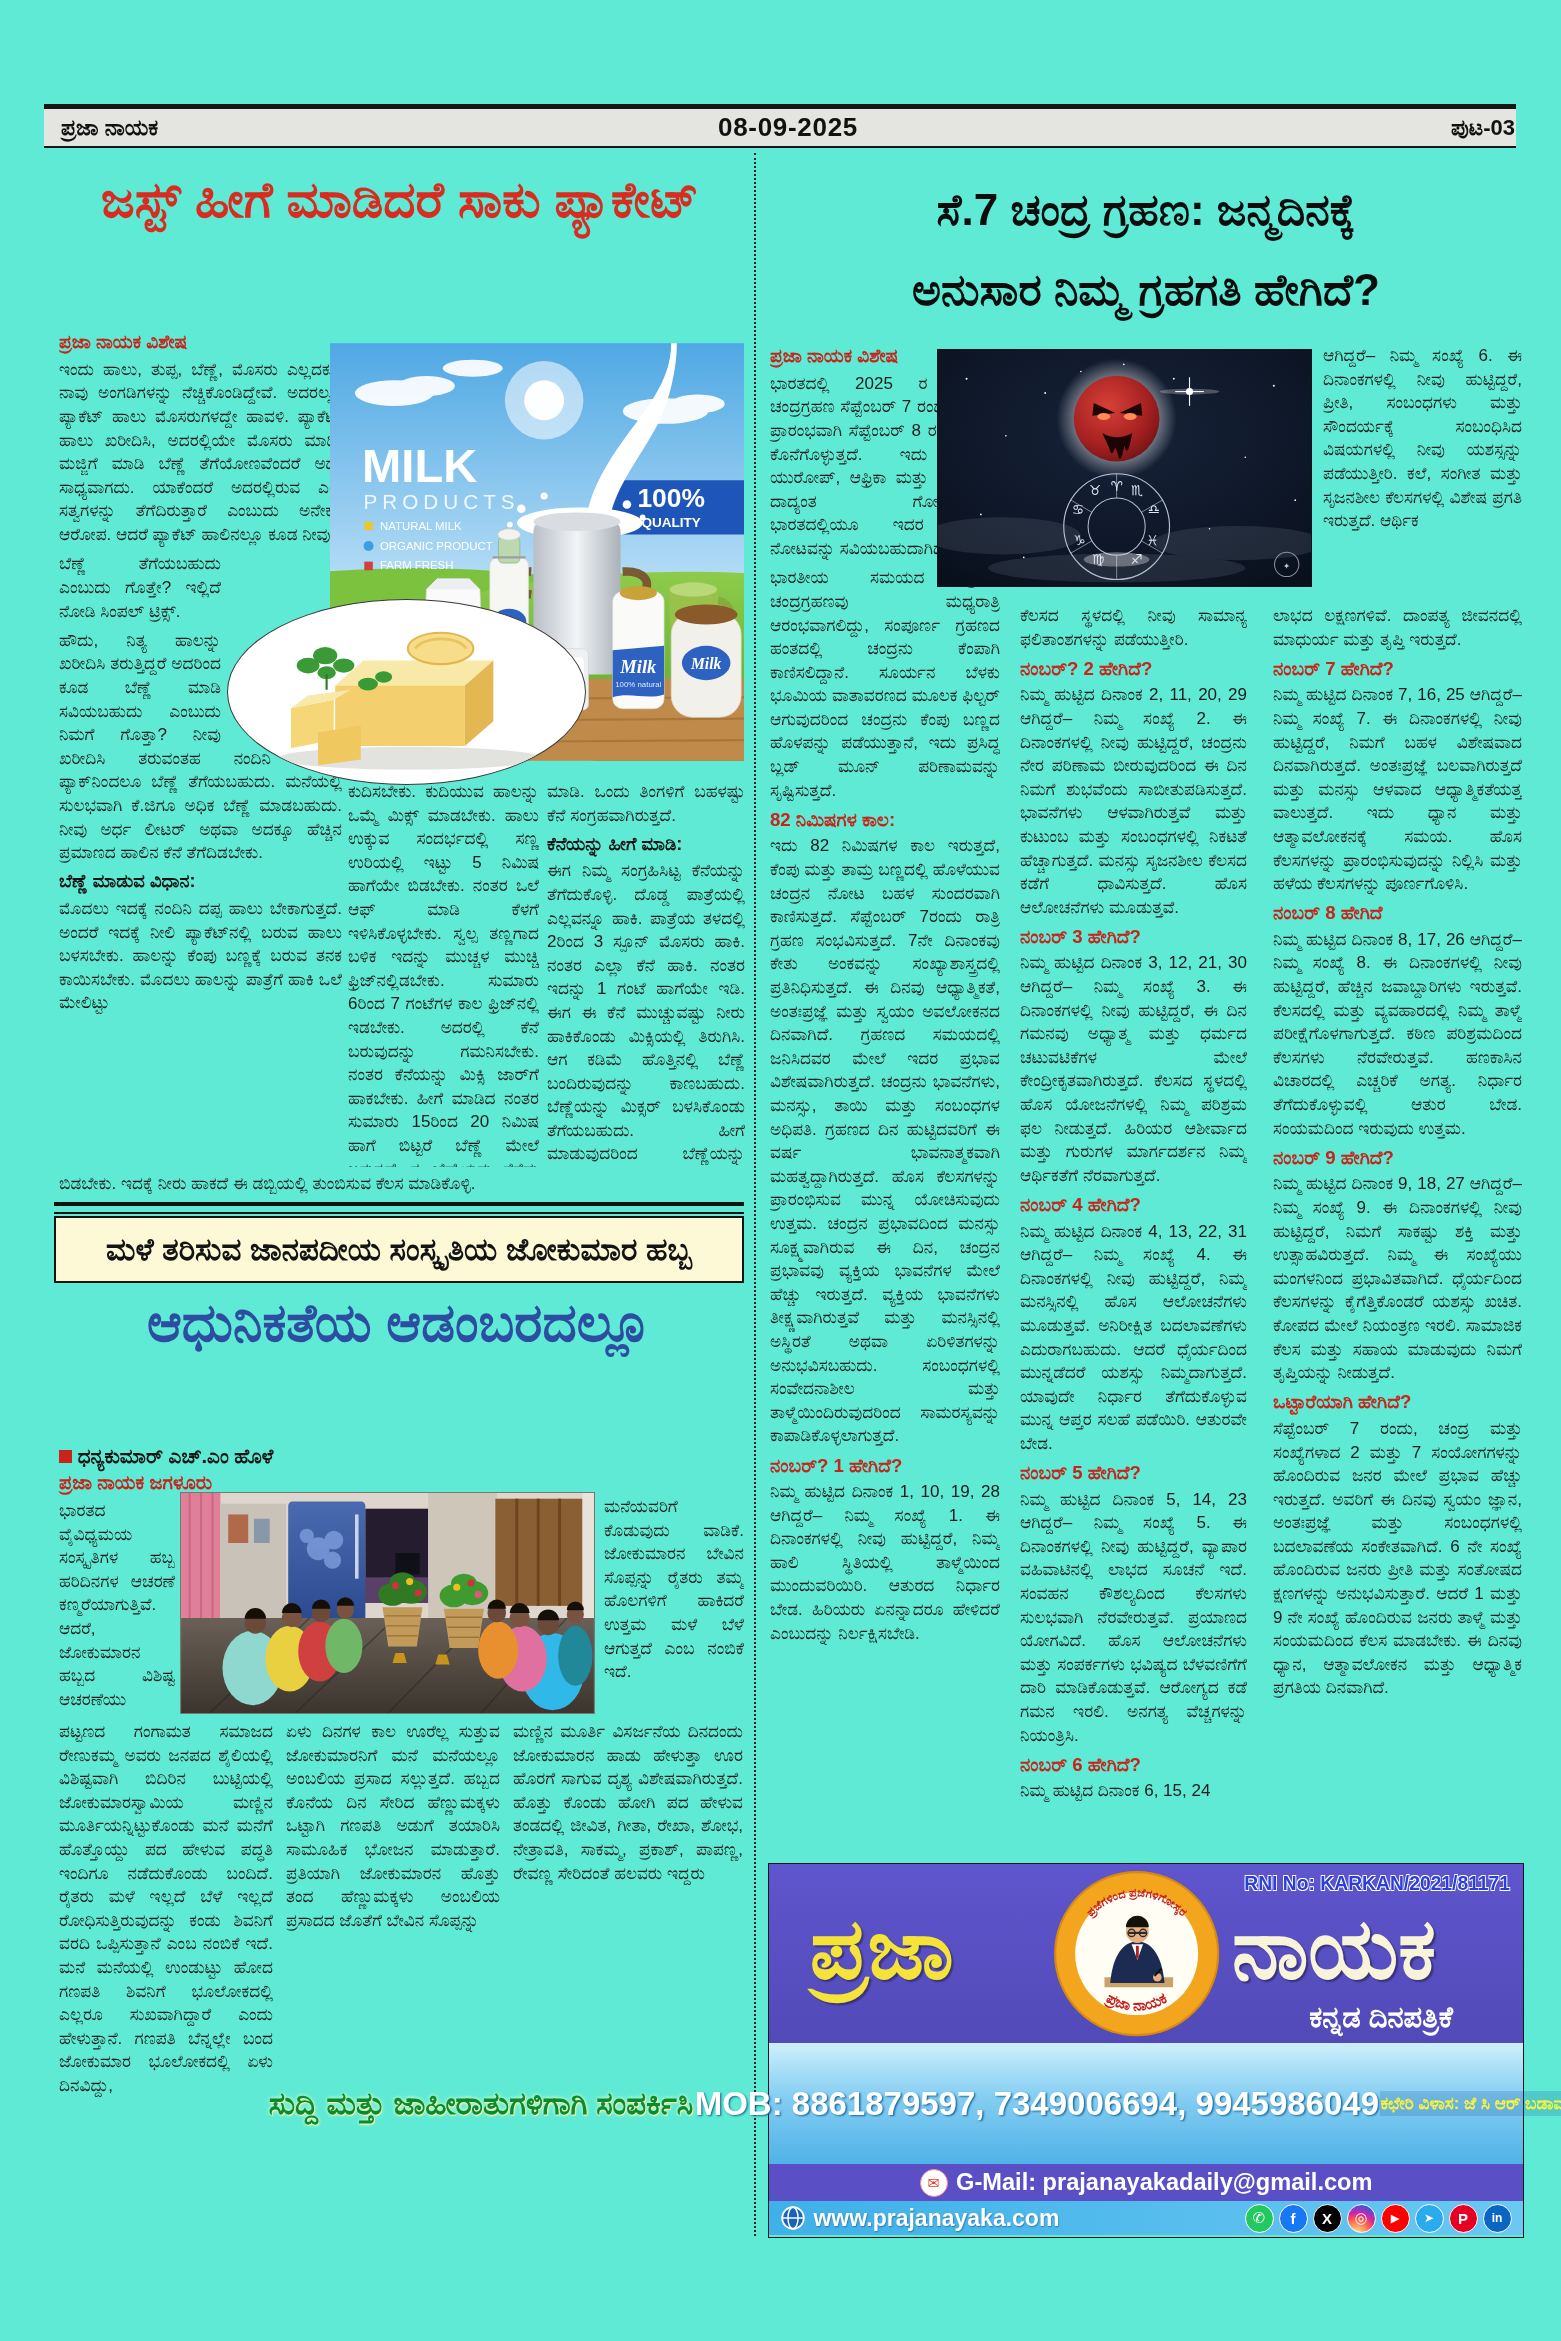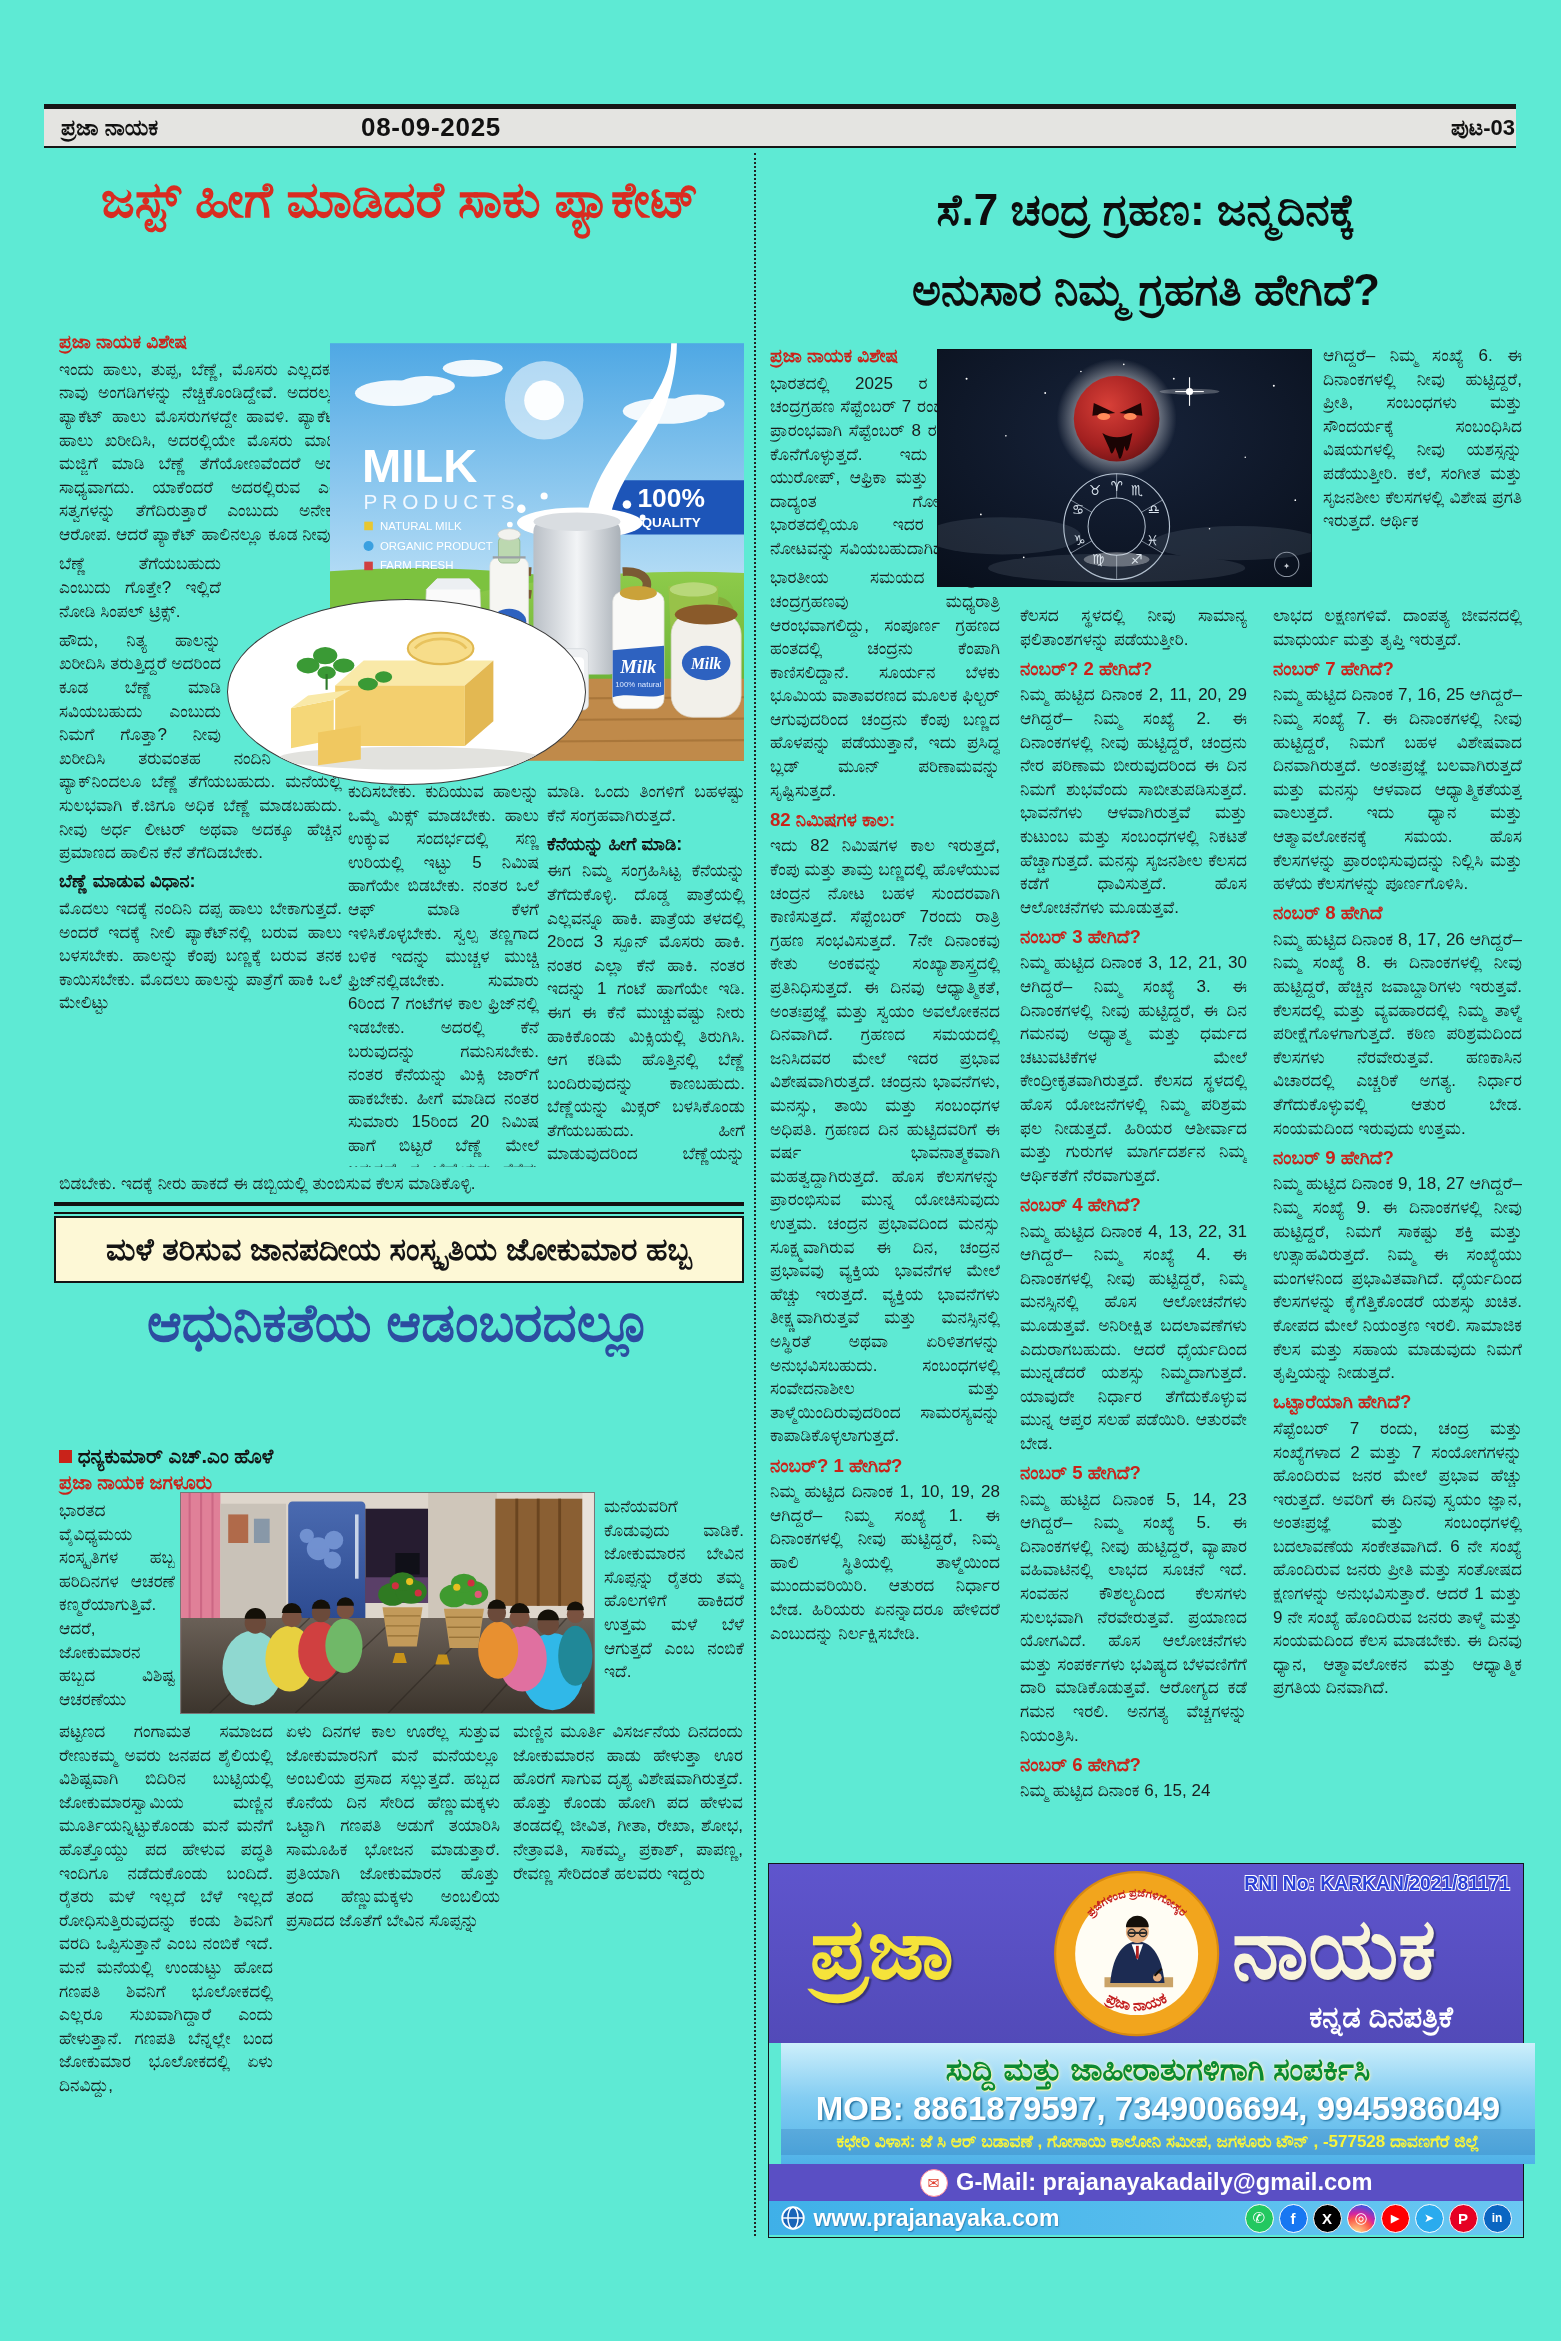--- a/index.html
+++ b/index.html
@@ -2,21 +2,21 @@
 <html style="font-size:11.4px"><head>
 <meta charset="utf-8">
 <style>
   html,body{margin:0;padding:0;background:#f2f2f0;}
   #page{position:relative;width:1561px;height:2342px;background:#5eead4;font-family:"Liberation Sans","DejaVu Sans",sans-serif;overflow:hidden;}
 
   
   #masthead{position:absolute;left:44px;top:104px;width:1472px;height:37px;background:#e4e4e1;
     border-top:5px solid #161616;border-bottom:2.1px solid #161616;display:flex;align-items:center;}
   #masthead .m-left{font-size:22px;font-weight:bold;color:#111;padding-left:17px;width:300px;}
-  #masthead .m-date{font-size:26px;font-weight:bold;color:#111;flex:1;letter-spacing:0.7px;}
+  #masthead .m-date{font-size:26px;font-weight:bold;color:#111;flex:1;text-align:center;letter-spacing:0.7px;}
   #masthead .m-page{font-size:22px;font-weight:bold;color:#111;width:300px;text-align:right;padding-right:1px;}
 
   
   .hl-line{white-space:nowrap;text-align:center;font-weight:800;}
   #milk-headline{position:absolute;left:54px;top:163px;width:692px;}
   #milk-headline .hl-line{font-size:50px;line-height:74px;color:#d92c21;}
   #eclipse-headline{position:absolute;left:770px;top:170px;width:752px;}
   #eclipse-headline .hl-line{font-size:44px;line-height:80px;color:#0d0d0d;}
 
   
@@ -52,22 +52,22 @@
 
   
   #ad{position:absolute;left:768px;top:1863px;width:754px;height:373px;border:1.4px solid #15151a;}
   #ad .ad-purple{position:absolute;left:0;top:0;width:100%;height:179px;background:linear-gradient(180deg,#5f55cd,#524ab8);}
   #ad .rni{position:absolute;right:13px;top:8.6px;font-size:19.3px;font-weight:800;color:#2a3fd6;
     text-shadow:-0.7px -0.7px 0 #fff,0.7px -0.7px 0 #fff,-0.7px 0.7px 0 #fff,0.7px 0.7px 0 #fff;}
   #ad .brand-left{position:absolute;left:41px;top:37px;font-size:84px;font-weight:800;color:#f5e33a;text-shadow:2.1px 2.1px 1.4px rgba(0,0,0,.35);}
   #ad .brand-right{position:absolute;left:463px;top:37px;font-size:84px;font-weight:800;color:#f8f4da;text-shadow:2.1px 2.1px 1.4px rgba(0,0,0,.35);}
   #ad .logo{position:absolute;left:284px;top:5.7px;width:168px;height:168px;}
   #ad .tagline{position:absolute;right:70px;top:137px;font-size:29px;font-weight:800;color:#ffffff;}
-  #ad .ad-cyan{position:absolute;left:12px;top:179px;width:100%;height:121px;background:linear-gradient(180deg,#cdeffb 0%,#84cdf2 45%,#4fb2e8 100%);
-    display:flex;flex-direction:column;align-items:center;justify-content:center;gap:1.4px;}
+  #ad .ad-cyan{position:absolute;left:0;top:179px;width:100%;height:121px;background:linear-gradient(180deg,#cdeffb 0%,#84cdf2 45%,#4fb2e8 100%);
+    display:flex;align-items:center;justify-content:center;gap:1.4px;}
   #ad .contact-heading{font-size:31px;font-weight:800;color:#0c8a30;text-shadow:0 0 4.3px #ffffc8,0.7px 0.7px 0 #fdf79a;white-space:nowrap;}
   #ad .mobile{font-size:33px;font-weight:800;color:#ffffff;text-shadow:1.4px 1.4px 2.1px #1a6a9a;white-space:nowrap;}
   #ad .address{font-size:17px;font-weight:800;color:#f8f43c;background:rgba(30,90,160,0.22);width:100%;text-align:center;padding:2.9px 0;white-space:nowrap;}
   #ad .ad-gmail{position:absolute;left:0;top:300px;width:100%;height:37px;background:#5a4fc4;display:flex;align-items:center;justify-content:center;gap:8.6px;}
   #ad .gmail-icon{width:26px;height:26px;border-radius:50%;border:1.4px solid #ff8a9a;background:#ffffff;color:#e04030;
     display:flex;align-items:center;justify-content:center;font-size:14.3px;font-weight:bold;}
   #ad .email{font-size:23.6px;font-weight:800;color:#ffffff;}
   #ad .ad-web{position:absolute;left:0;top:337px;width:100%;height:34px;background:linear-gradient(90deg,#3fb0e8,#6ac8f2);
     display:flex;align-items:center;padding:0 11.4px;box-sizing:border-box;gap:7.1px;}
   #ad .globe-icon{width:26px;height:26px;flex:0 0 auto;}

